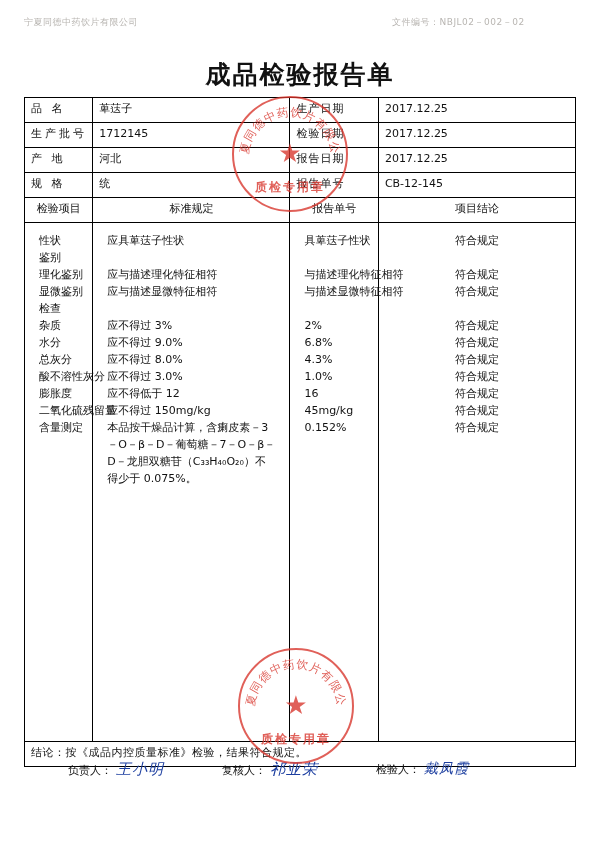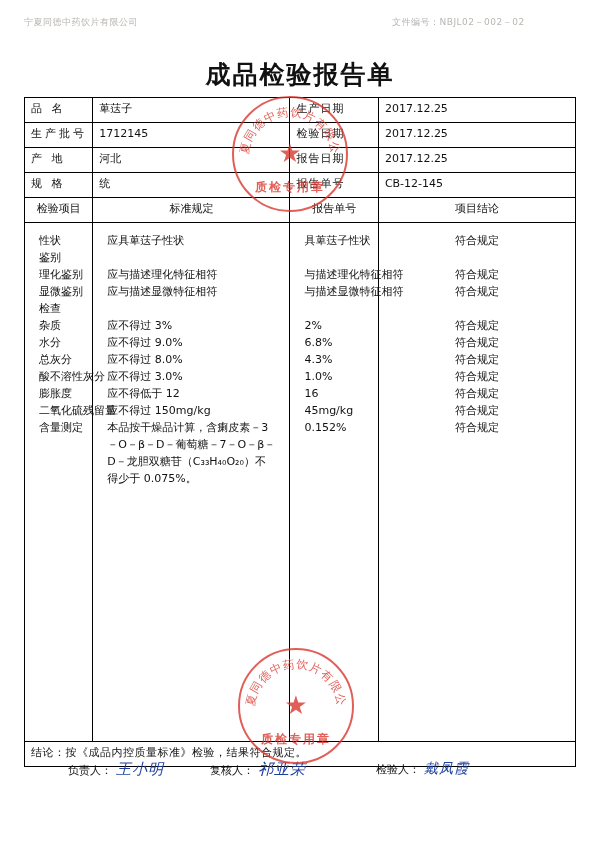--- a/index.html
+++ b/index.html
@@ -142,21 +142,21 @@
   .sig .label { color: #111; }
   .sig .hand {
     font-family: "DejaVu Serif", "Liberation Serif", serif;
     font-style: italic;
     color: #1d3fa0;
     font-size: 15px;
     padding-left: 4px;
     letter-spacing: 1px;
   }
   .sig.s1 { left: 0px; margin-left: 44px; }
-  .sig.s2 { left: 186px; text-align: right; }
+  .sig.s2 { left: 198px; text-align: right; }
   .sig.s3 { left: 352px; }
   .sig.s3 .hand { font-size: 14px; }
 
   
   .seal {
     position: absolute;
     border: 2.5px solid #d8342b;
     border-radius: 50%;
     color: #d8342b;
     opacity: 0.78;

